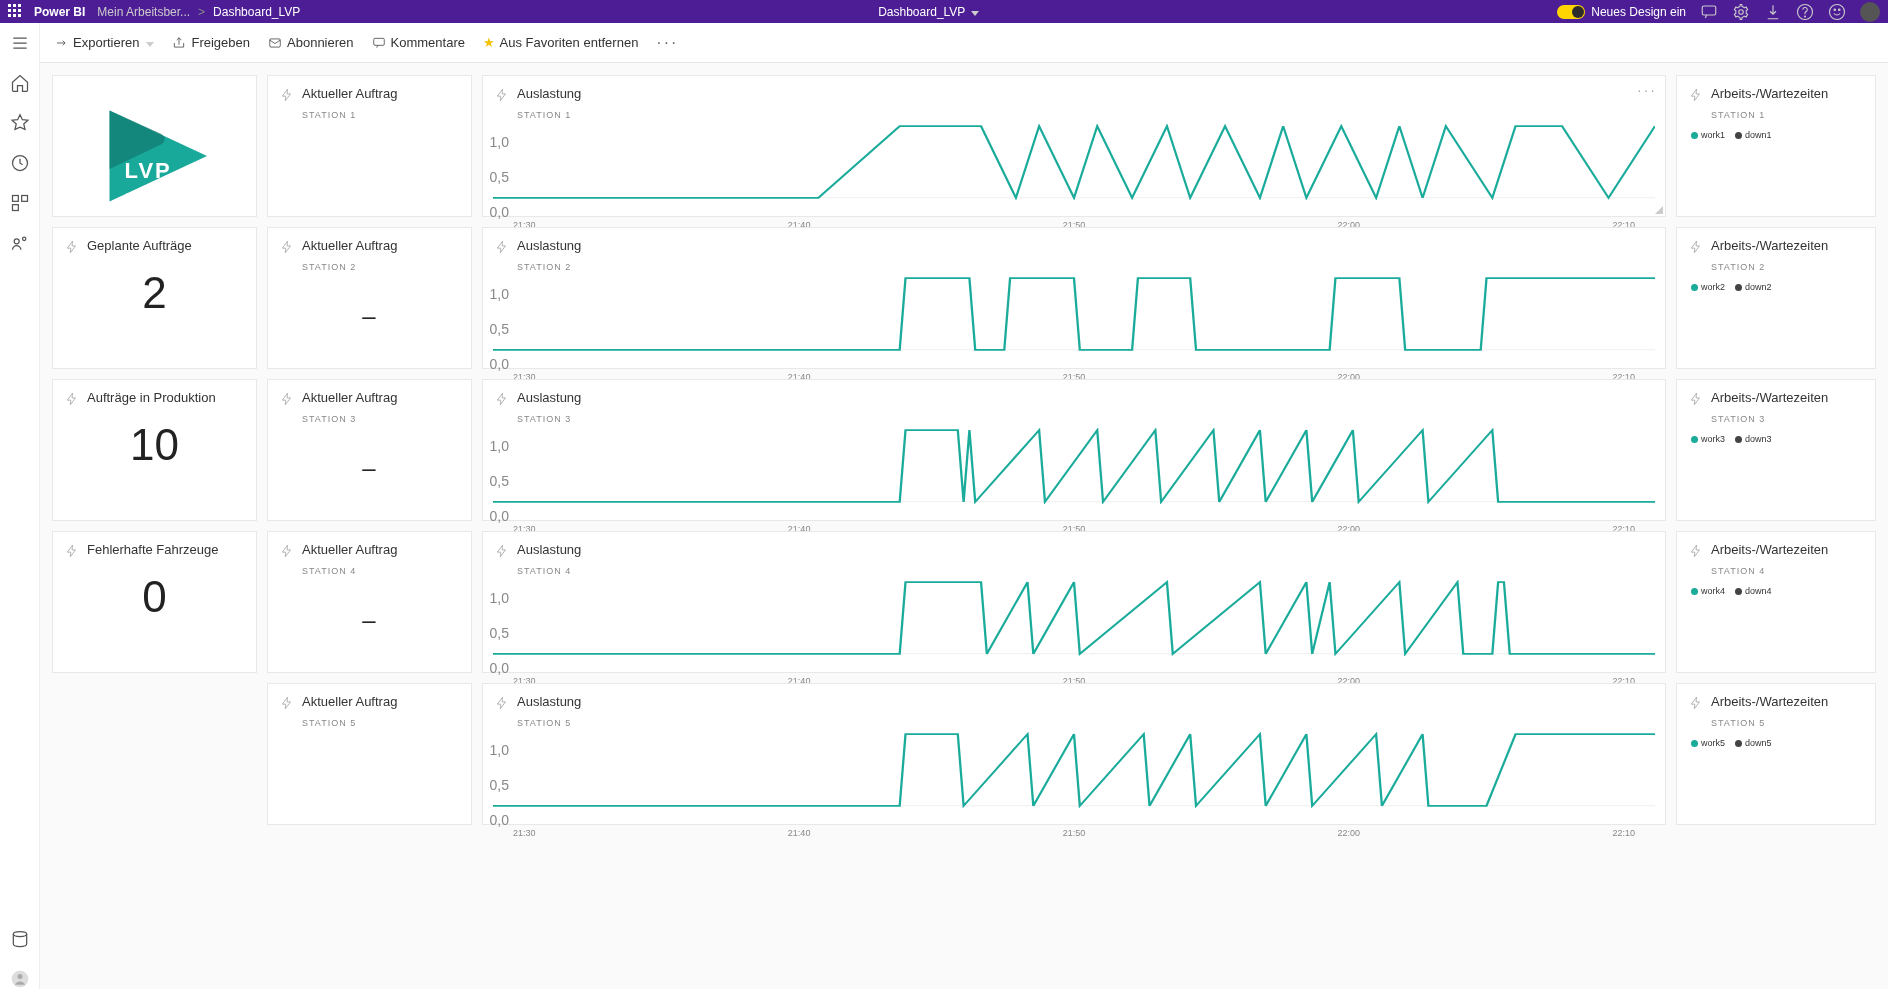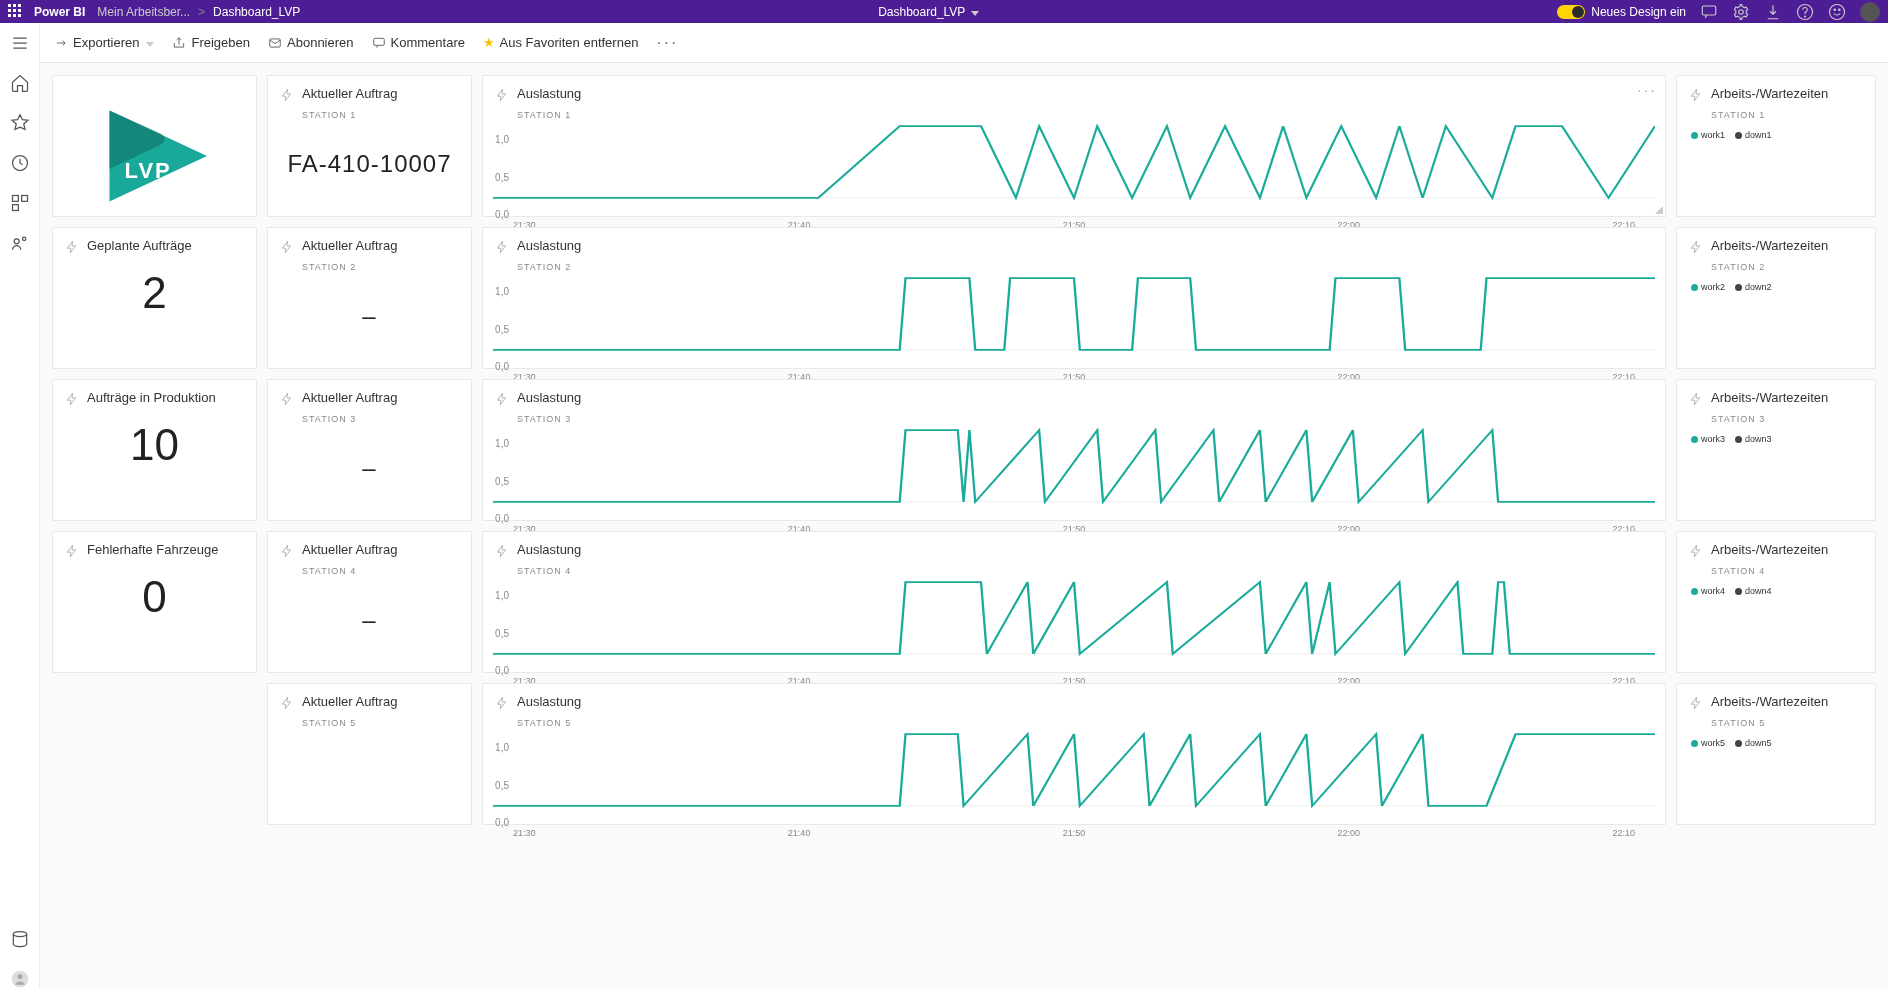--- a/index.html
+++ b/index.html
@@ -32,21 +32,21 @@
   .tile .hdr { display:flex; align-items:flex-start; gap:8px; padding:10px 12px 4px; }
   .flash-icon { width:14px;height:14px; color:#aaa; margin-top:2px; flex-shrink:0; }
   .flash-icon svg { width:14px;height:14px; }
   .tile .title { font-size:13px; color:#333; }
   .tile .sub { font-size:9px; letter-spacing:1px; color:#888; margin-top:9px; }
   .tile .dots { position:absolute; right:8px; top:6px; color:#aaa; font-size:14px; letter-spacing:2px; cursor:pointer; }
   .bignum { font-family:"Segoe UI Light","Segoe UI",Arial; font-size:44px; text-align:center; font-weight:300; color:#222; padding:10px 0 20px; }
   .midnum { font-family:"Segoe UI Light","Segoe UI",Arial; font-size:24px; text-align:center; font-weight:300; color:#222; padding:26px 0 20px; letter-spacing:1px;}
   .chart-tile { display:flex; flex-direction:column; }
   .chart-body { flex:1; position:relative; padding:0 10px 8px 10px; }
-  .yaxis { position:absolute; left:4px; top:10px; bottom:18px; display:flex; flex-direction:column; justify-content:space-between; font-size:10px; color:#888; text-align:right; width:22px;}
+  .yaxis { position:absolute; left:4px; top:10px; bottom:18px; display:flex; flex-direction:column; justify-content:space-between; font-size:14px; color:#888; text-align:right; width:22px;}
   .xaxis { display:flex; justify-content:space-between; font-size:9px; color:#888; padding:0 20px; margin-top:16px;}
   svg.chart { width:100%; height:76px; }
   .chart .grid { stroke:#eee; stroke-width:1; }
   .chart .line { stroke:#1aab9b; stroke-width:1.5; fill:none; }
   .legend { display:flex; flex-wrap:wrap; gap:10px; font-size:9px; padding:6px 14px; }
   .legend .lg { display:flex; align-items:center; gap:3px; }
   .dot { width:7px;height:7px;border-radius:50%; }
   .dot.teal { background:#1aab9b; }
   .dot.dark { background:#444; }
   .logo-tile { display:flex; align-items:flex-end; justify-content:center; }
@@ -266,21 +266,20 @@
       <div class="tile row-h">
         <div class="hdr">
           <span class="flash-icon"><svg viewBox="0 0 24 24" fill="none" stroke="currentColor" stroke-width="1.5">
               <path d="M13 2L4 14h6l-1 8 9-12h-6z"></path>
             </svg></span>
           <div>
             <div class="title">Aktueller Auftrag</div>
             <div class="sub">STATION 1</div>
           </div>
         </div>
-        <div class="midnum">FA-410-10007</div>
       </div>
       <div class="tile row-h">
         <div class="hdr">
           <span class="flash-icon"><svg viewBox="0 0 24 24" fill="none" stroke="currentColor" stroke-width="1.5">
               <path d="M13 2L4 14h6l-1 8 9-12h-6z"></path>
             </svg></span>
           <div>
             <div class="title">Aktueller Auftrag</div>
             <div class="sub">STATION 2</div>
           </div>

